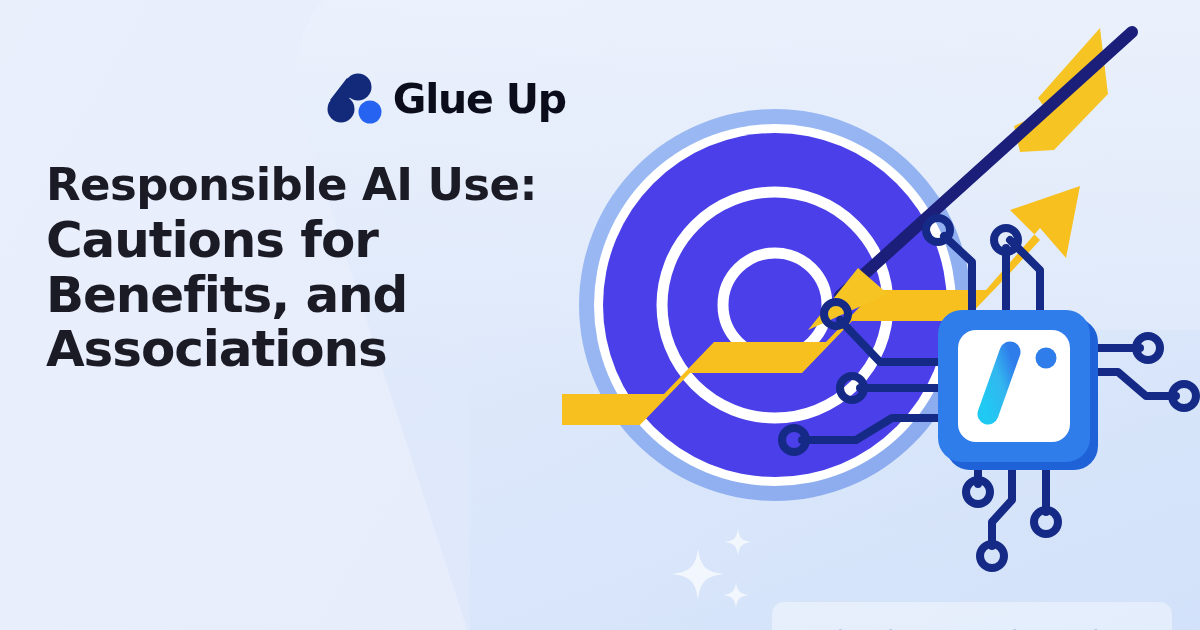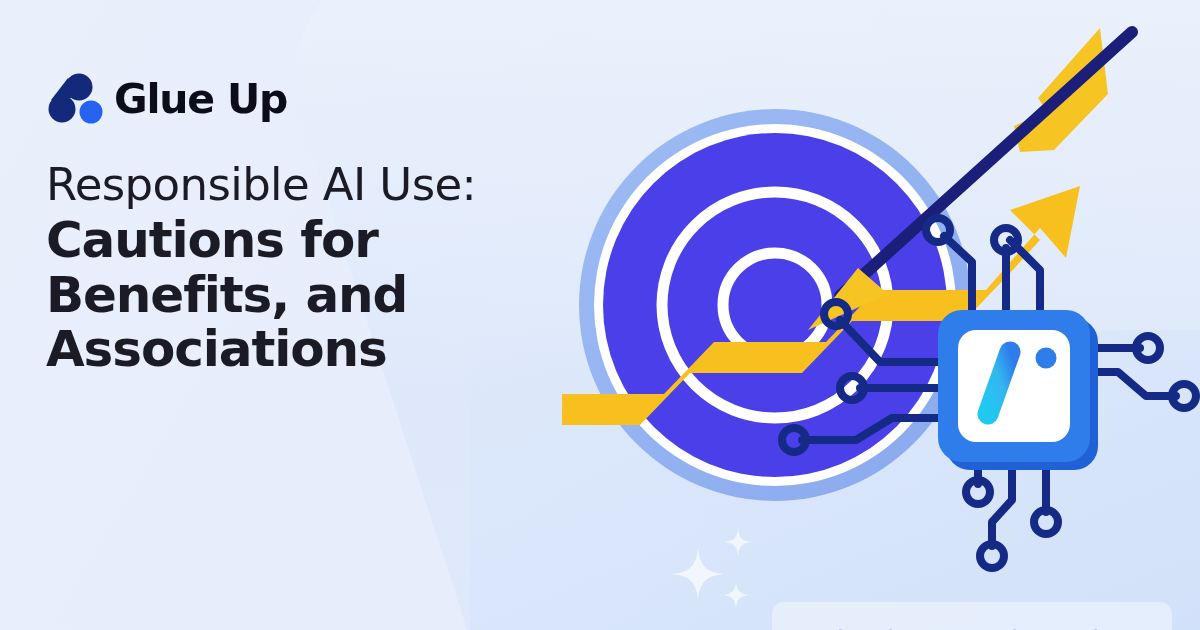--- a/index.html
+++ b/index.html
@@ -38,42 +38,42 @@
   }
 
   
   .left {
     position:absolute;
     left:46px; top:68px;
     width:520px;
   }
 
   
-  .logo-row { display:flex; align-items:center; gap:10px; height:62px; }
+  .logo-row { display:flex; align-items:center; gap:10px; height:62px;justify-content:flex-end; }
   .logo-mark { width:58px; height:52px; display:block; flex:0 0 auto; }
   .logo-word {
     font-family:"DejaVu Sans", sans-serif;
     font-size:41px;
     font-weight:700;
     color:#0b0d1a;
     letter-spacing:-1.2px;
     line-height:1;
     white-space:nowrap;
   }
 
   
   .headline { margin-top:32px; }
   .hl-line {
     color:#1b1b26;
     line-height:1.03;
     white-space:nowrap;
   }
   .hl-light {
     font-size:45px;
-    font-weight:400;
+    font-weight:700;
     letter-spacing:-0.6px;
     margin-bottom:7px;
   }
   .hl-bold {
     font-size:50px;
     font-weight:700;
     letter-spacing:-1.1px;
     margin-bottom:3px;
   }
 

